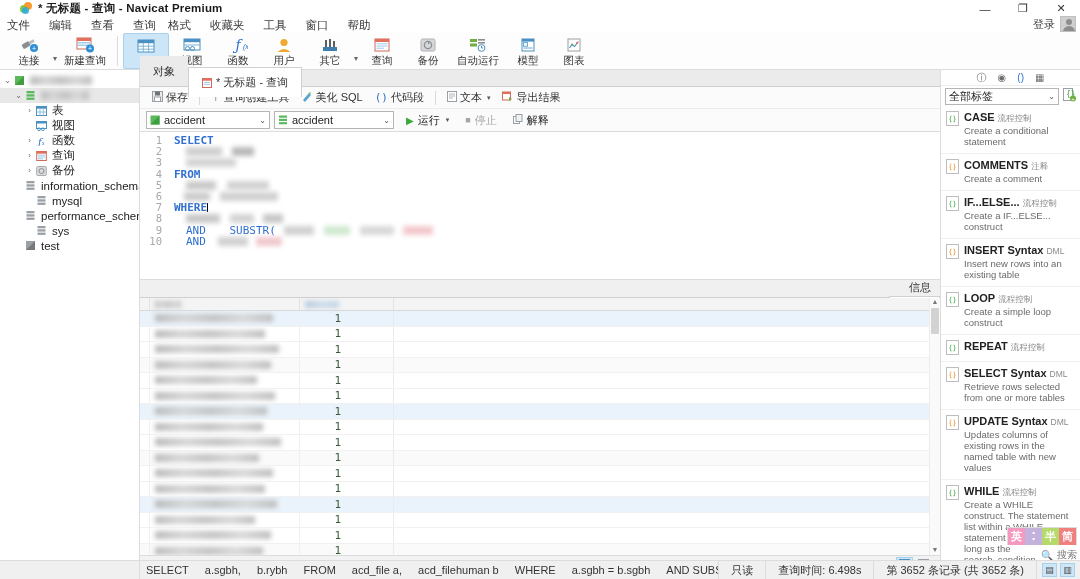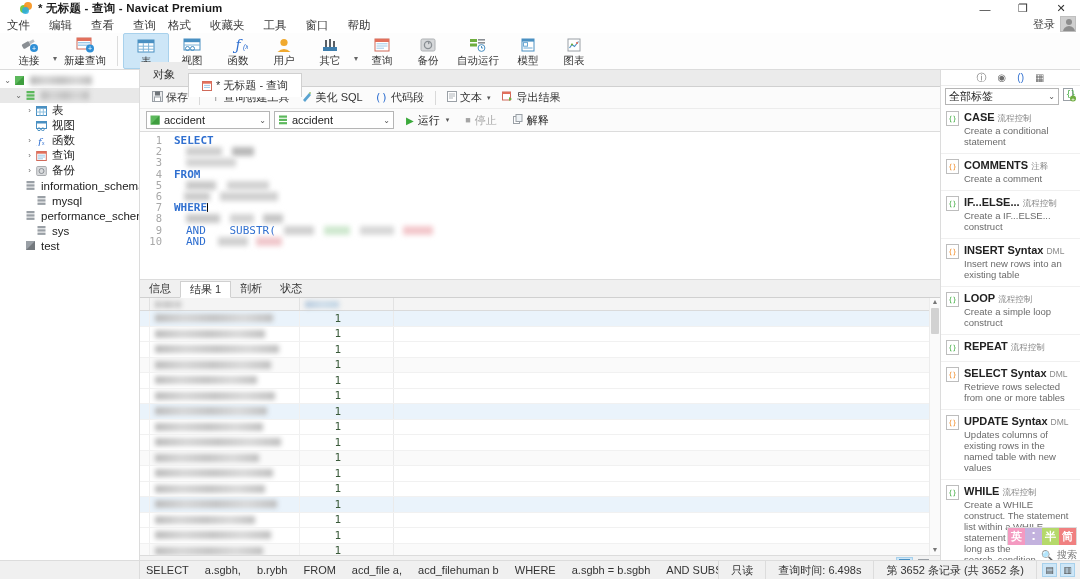--- a/index.html
+++ b/index.html
@@ -56,21 +56,21 @@
   .tw { width:11px; display:inline-flex; align-items:center; justify-content:center; font-size:8px; color:#6b6b6b; }
   .ticon { width:13px; height:13px; margin-right:4px; display:inline-flex; align-items:center; justify-content:center; flex:0 0 auto;}
   .blur-txt { display:inline-block; height:9px; border-radius:1px;
     background: linear-gradient(90deg,#b9b9b9,#d5d5d5,#c2c2c2,#d8d8d8,#bdbdbd);
     filter: blur(2.4px); }
 
   
   .center { flex:1; display:flex; flex-direction:column; min-width:0; background:#fff; }
 
   .tabstrip { height:17px; background:#ebebeb; display:flex; align-items:flex-end; border-bottom:1px solid #d0d0d0;}
-  .tab { height:24px; padding:0 13px; display:flex; align-items:center; font-size:11px; color:#333; background:#ebebeb; cursor:default;}
+  .tab { height:30px; padding:0 13px; display:flex; align-items:center; font-size:11px; color:#333; background:#ebebeb; cursor:default;}
   .tab.active { background:#ffffff; border-left:1px solid #d0d0d0; border-right:1px solid #d0d0d0; border-top:1px solid #d0d0d0; position:relative; top:11px;}
   .tab .tabico { margin-right:4px; display:inline-flex; }
 
   .qtoolbar { height:22px; display:flex; align-items:center; gap:0; padding:0 6px; background:#fbfbfb; border-bottom:1px solid #ececec; }
   .qt-btn { display:flex; align-items:center; gap:3px; font-size:11px; color:#333; padding:4px 6px; cursor:default; white-space:nowrap;}
   .qt-sep { width:1px; height:14px; background:#d9d9d9; margin:0 5px;}
   .qt-caret{ font-size:7px; color:#555; margin-left:2px;}
 
   .qbar2 { height:23px; display:flex; align-items:center; gap:0; padding:1px 6px; background:#fbfbfb; border-bottom:1px solid #dcdcdc;}
   .combo { height:18px; border:1px solid #b5b5b5; background:#fff; display:flex; align-items:center; padding:0 3px; font-size:11px; color:#222; position:relative;}
@@ -85,21 +85,21 @@
   .editor { height:148px; background:#ffffff; display:flex; border-bottom:1px solid #dcdcdc; position:relative; overflow:hidden;}
   .gutter { width:26px; background:#ffffff; text-align:right; padding:3px 4px 0 0; color:#a8a8a8; font-family:"DejaVu Sans Mono", monospace; font-size:10.5px; line-height:11.2px; user-select:none;}
   .codearea { flex:1; padding:3px 0 0 8px; font-family:"DejaVu Sans Mono", monospace; font-size:11px; line-height:11.2px; position:relative;}
   .cline { height:11.2px; white-space:nowrap; }
   .kw { color:#2f6fd0; font-weight:bold; }
   .kw2 { color:#2f6fd0; }
   .caret-bar { display:inline-block; width:1px; height:9px; background:#000; vertical-align:-1px;}
   .blurcode { display:inline-block; height:9px; border-radius:1px; filter: blur(2.6px); vertical-align:-1px;}
 
   
-  .restabs { height:18px; background:#f0f0f0; display:flex; align-items:flex-end; border-bottom:1px solid #d0d0d0;}
+  .restabs { height:18px; background:#f0f0f0; display:flex; align-items:flex-end; border-bottom:1px solid #d0d0d0;flex-direction:column;}
   .rtab { height:17px; padding:0 9px; display:flex; align-items:center; font-size:11px; color:#333; cursor:default;}
   .rtab.active { background:#fff; border:1px solid #d0d0d0; border-bottom:1px solid #fff; position:relative; top:1px;}
 
   .grid-wrap { flex:1; position:relative; background:#fff; overflow:hidden;}
   .ghead { height:13px; background:#f4f4f4; border-bottom:1px solid #dadada; display:flex; }
   .gh-corner{ width:10px; border-right:1px solid #e2e2e2; background:#f4f4f4;}
   .gh-c1 { width:150px; border-right:1px solid #e2e2e2; display:flex; align-items:center; padding-left:5px;}
   .gh-c2 { width:94px; border-right:1px solid #e2e2e2; display:flex; align-items:center; padding-left:5px;}
   .grow { height:15.5px; display:flex; border-bottom:1px solid #f1f1f1; }
   .grow.alt { background:#fafafa; }

